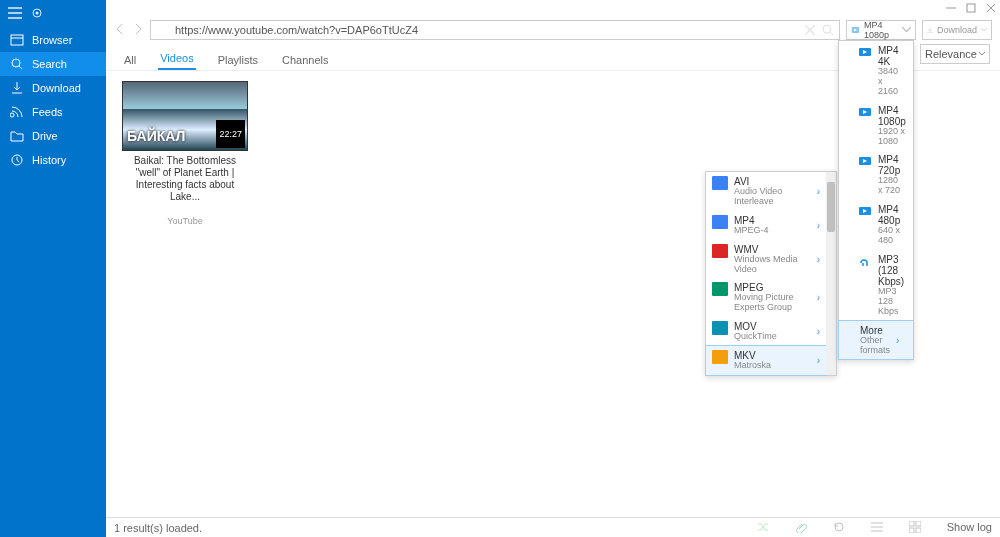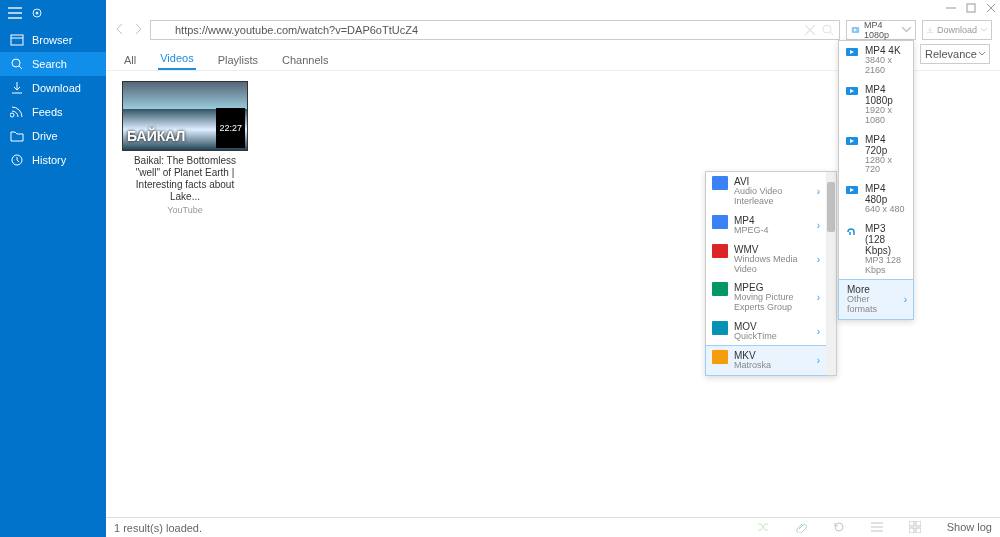--- a/index.html
+++ b/index.html
@@ -24,28 +24,28 @@
 .dl-btn{width:70px;height:20px;border:1px solid #ccc;display:flex;align-items:center;gap:4px;padding:0 4px;color:#999;background:#fff}
 .tabs{display:flex;gap:20px;padding:6px 16px 0;border-bottom:1px solid #eee;align-items:flex-end}
 .tab{padding:4px 2px;color:#666;cursor:pointer;font-size:11px}
 .tab.active{color:#1a8fe3;border-bottom:2px solid #1a8fe3}
 .sortrow{position:absolute;right:10px;top:44px;display:flex;align-items:center;gap:6px;color:#666}
 .sort-select{width:70px;height:20px;border:1px solid #ccc;padding:0 4px;color:#555;background:#fff;display:flex;align-items:center;justify-content:space-between}
 .results{padding:10px 16px;display:flex;gap:12px;flex-wrap:wrap}
 .card{width:126px;display:flex;flex-direction:column;align-items:center;cursor:pointer}
 .thumb{width:126px;height:70px;background:linear-gradient(#567 0,#9cd 40%,#356 40%,#def 70%,#245 100%);position:relative;border:1px solid #333}
 .thumb-overlay{position:absolute;left:4px;bottom:6px;color:#fff;font-weight:bold;font-size:14px;text-shadow:0 0 3px #000}
-.duration{position:absolute;right:2px;bottom:2px;background:#000;color:#fff;font-size:9px;padding:15px 3px}
+.duration{position:absolute;right:2px;bottom:2px;background:#000;color:#fff;font-size:9px;padding:9px 3px}
 .card-title{font-size:10px;text-align:center;color:#333;margin-top:4px;line-height:1.2}
-.card-src{font-size:9px;color:#999;margin-top:2px}
+.card-src{font-size:9px;color:#999;margin-top:13px}
 .statusbar{position:absolute;bottom:0;left:0;right:0;height:20px;border-top:1px solid #ddd;display:flex;align-items:center;padding:0 8px;color:#666;background:#fff;z-index:5}
 .status-right{margin-left:auto;display:flex;gap:26px;align-items:flex-start}
 .status-right svg{width:12px;height:12px;opacity:.5}
 .quality-menu{position:absolute;top:40px;right:86px;width:76px;background:#fff;border:1px solid #ccc;box-shadow:0 2px 6px rgba(0,0,0,.15);z-index:20}
-.q-item{display:flex;gap:6px;padding:4px 6px;cursor:pointer;align-items:flex-start}
+.q-item{display:flex;gap:6px;padding:4px 19px;cursor:pointer;align-items:flex-start}
 .q-item.more{background:#e9f4ff;border:1px solid #9fd0f3;margin:-1px}
 .q-icon{width:14px;height:14px;flex-shrink:0}
 .q-text{display:flex;flex-direction:column;line-height:1.1}
 .q-name{font-size:10px;color:#333}
 .q-sub{font-size:9px;color:#888}
 .container-menu{position:absolute;top:171px;right:163px;width:132px;background:#fff;border:1px solid #ccc;box-shadow:0 2px 6px rgba(0,0,0,.15);z-index:19;display:flex}
 .container-list{flex:1}
 .c-item{display:flex;gap:6px;padding:4px 6px;cursor:pointer;align-items:flex-start;position:relative}
 .c-item.selected{background:#e9f4ff;border:1px solid #9fd0f3;margin:-1px}
 .c-icon{width:16px;height:14px;flex-shrink:0;border-radius:1px}

